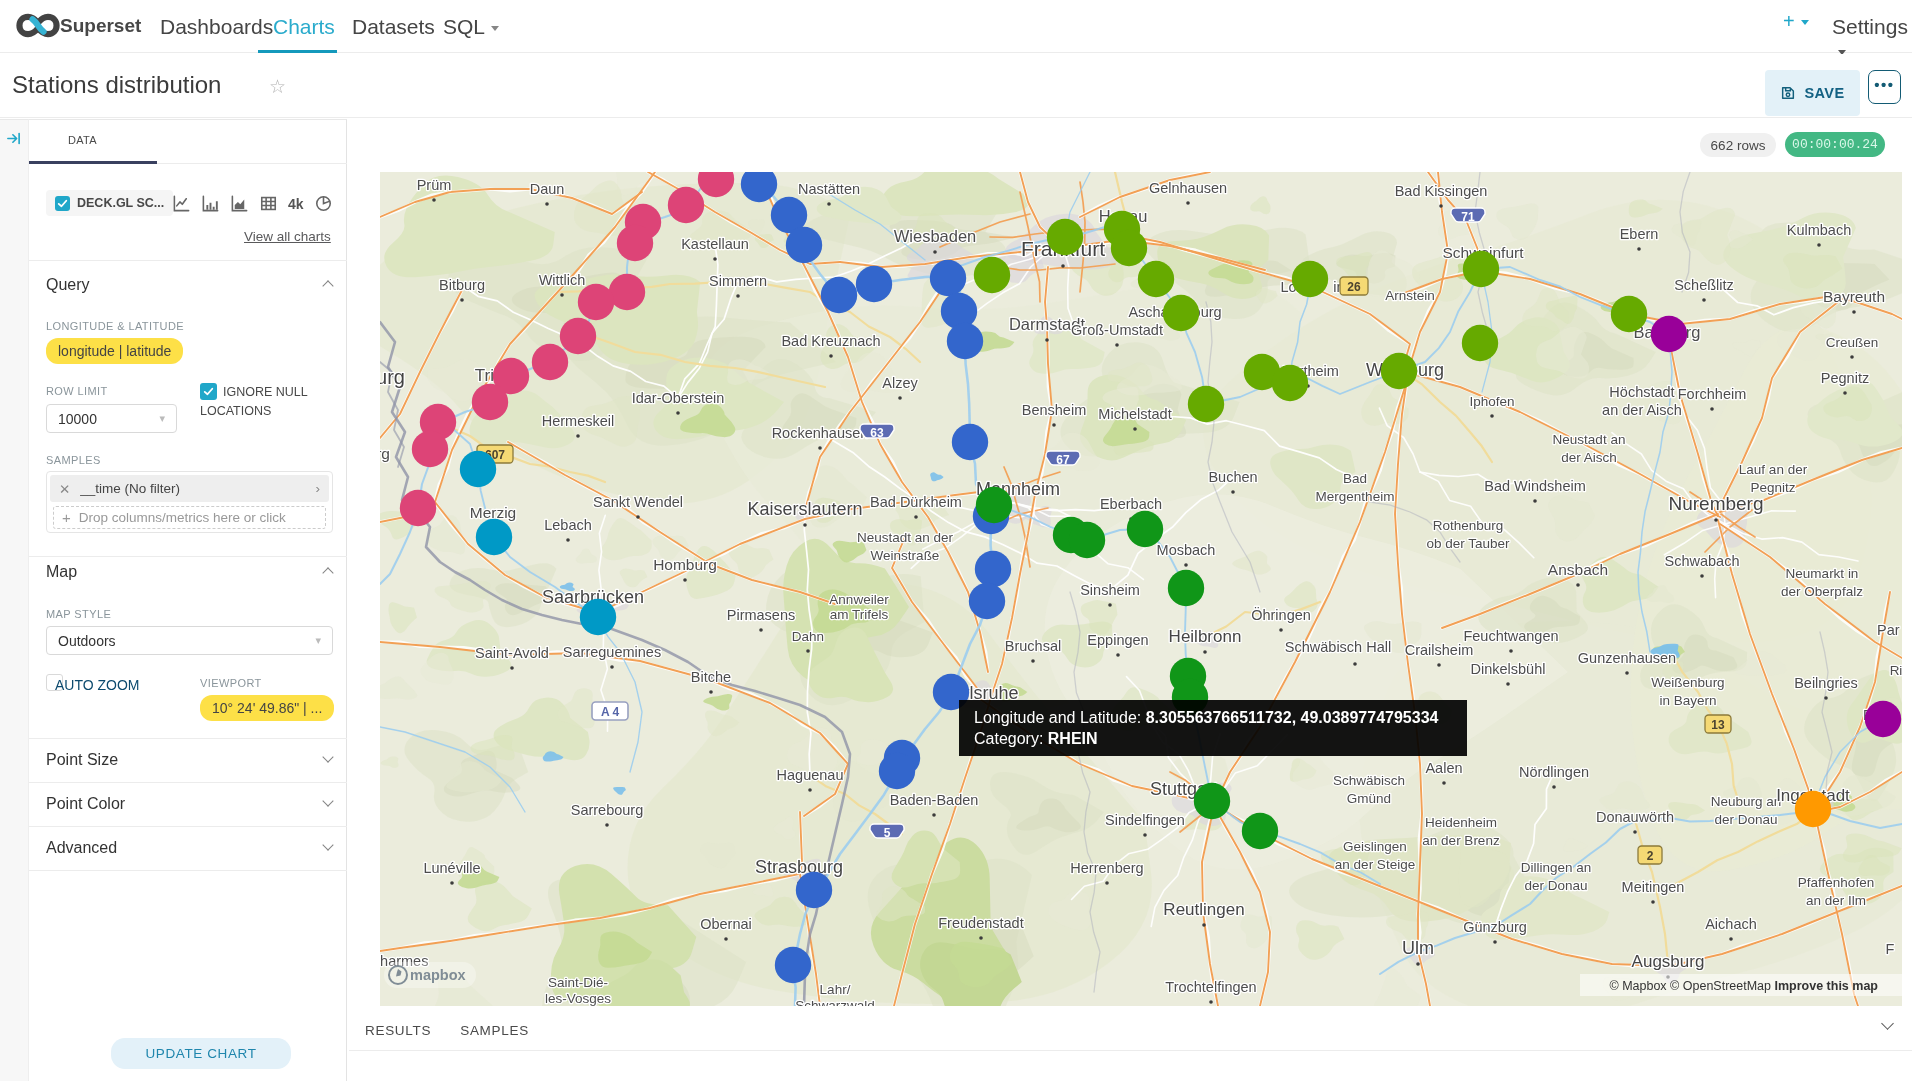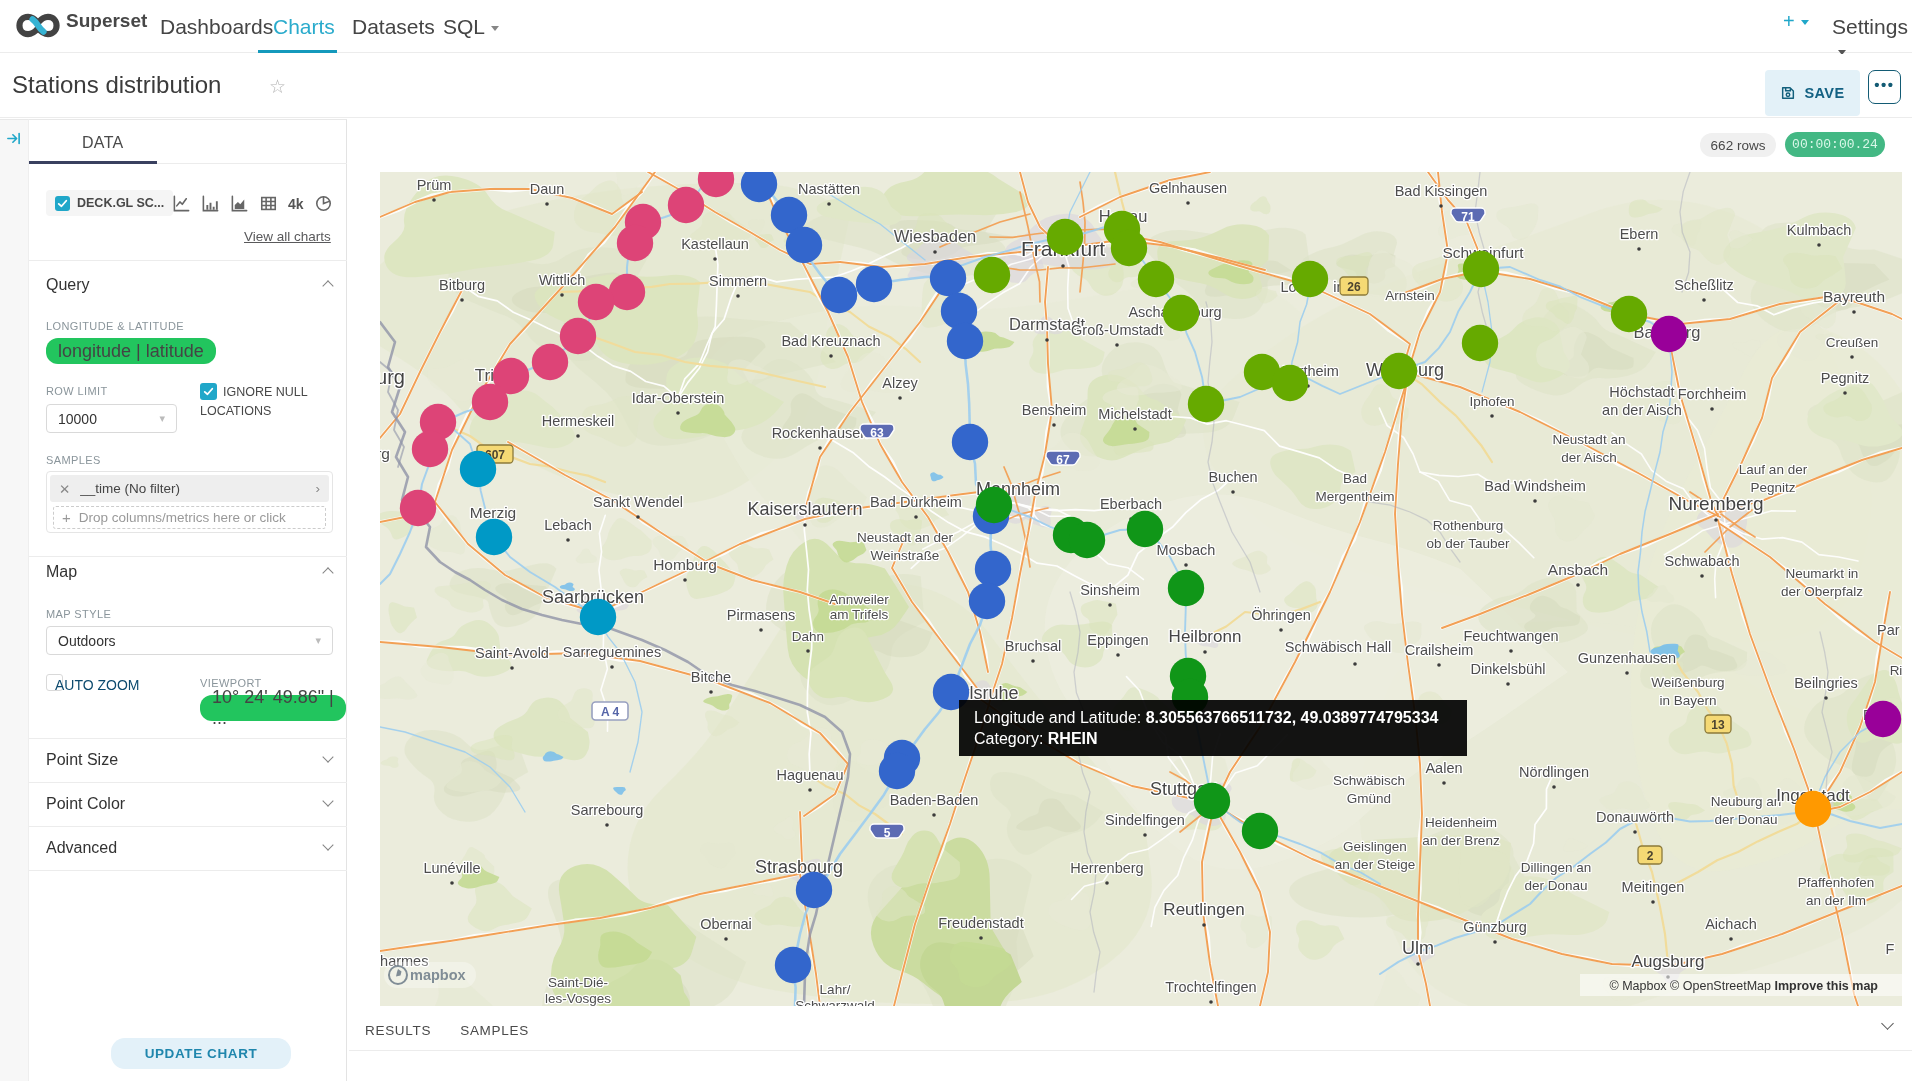--- a/index.html
+++ b/index.html
@@ -1,43 +1,43 @@
 <!DOCTYPE html>
 <html><head><meta charset="utf-8"><title>Superset</title><style>
 *{margin:0;padding:0;box-sizing:border-box}
 body{font-family:"Liberation Sans",sans-serif;width:1912px;height:1081px;overflow:hidden;background:#fff;position:relative;font-size:14px;color:#333}
 .nav{position:absolute;left:0;top:0;width:1912px;height:53px;background:#fff;border-bottom:1px solid #ececec}
-.nav .logo{position:absolute;left:16px;top:10px;display:flex;align-items:flex-start;gap:6px}
+.nav .logo{position:absolute;left:16px;top:10px;display:flex;align-items:center;}
 .nav .brand{font-size:19px;font-weight:700;color:#474747;letter-spacing:0px}
 .navitem{position:absolute;top:15px;font-size:21px;color:#454545}
 .nav .uline{position:absolute;left:258px;top:50px;width:79px;height:3px;background:#1499bc}
 .caret{display:inline-block;width:0;height:0;border-left:4.5px solid transparent;border-right:4.5px solid transparent;border-top:5px solid #868686;margin-left:6px;vertical-align:middle}
 .titlebar{position:absolute;left:0;top:54px;width:1912px;height:64px;background:#fff;border-bottom:1px solid #ececec}
 .title{position:absolute;left:12px;top:17px;font-size:24px;font-weight:400;color:#3b3b3b}
 .star{position:absolute;left:269px;top:21px;font-size:19px;color:#b3b3b3}
 .metapill{position:absolute;left:300px;top:16px;height:32px;background:#f5f5f5;border-radius:5px;display:flex;align-items:center;padding:0 12px;gap:6px;color:#5f5f5f;font-size:13.5px}
 .metapill .sep{width:10px}
 .savebtn{position:absolute;left:1765px;top:16px;width:95px;height:46px;background:#e3f1f8;border-radius:4px;color:#136183;font-weight:700;font-size:14.5px;letter-spacing:0.4px;display:flex;align-items:center;justify-content:center;gap:8px}
 .dots{position:absolute;left:1868px;top:16px;width:33px;height:34px;border:1.6px solid #135b74;border-radius:7px;color:#135b74;text-align:center;line-height:28px;font-size:15px;font-weight:700;letter-spacing:1.5px}
 .rail{position:absolute;left:0;top:119px;width:28px;height:962px;background:#f7f7f7;border-top:1px solid #e8e8e8}
 .panel{position:absolute;left:28px;top:119px;width:319px;height:962px;background:#fff;border-right:1px solid #e3e3e3;border-left:1px solid #eee;border-top:1px solid #e8e8e8}
 .tabrow{position:absolute;left:0;top:0;width:318px;height:44px;border-bottom:1px solid #ececec}
-.tabrow .t{position:absolute;left:53px;top:14px;font-size:16px;color:#4a4a4a;letter-spacing:0.3px}
+.tabrow .t{position:absolute;left:39px;top:14px;font-size:11px;color:#4a4a4a;letter-spacing:0.3px}
 .tabrow .u{position:absolute;left:0px;top:41px;width:128px;height:3px;background:#39405f}
 .sec-h{font-size:16px;color:#333}
 .lblsm{font-size:11px;color:#8a959b;letter-spacing:0.4px;font-weight:400}
-.pill{background:#22c55e;border-radius:12px;font-size:18px;color:#444;display:inline-flex;align-items:center;padding:13px 12px;height:23px}
+.pill{background:#fde047;border-radius:12px;font-size:14px;color:#444;display:inline-flex;align-items:center;padding:13px 12px;height:23px}
 .selectbox{border:1px solid #d9d9d9;border-radius:4px;height:29px;display:flex;align-items:center;padding:0 11px;font-size:14px;color:#333;justify-content:space-between}
 .chev{color:#bbb;font-size:11px}
 .cb{width:17px;height:17px;border-radius:3px;background:#20a7c9;display:inline-flex;align-items:center;justify-content:center}
 .cb.off{background:#fff;border:1.5px solid #d9d9d9}
 .hr{position:absolute;left:0;width:318px;border-top:1px solid #ececec}
 .chevron{position:absolute;width:8px;height:8px;border-right:1.6px solid #848484;border-bottom:1.6px solid #848484}
 .chevron.up{transform:rotate(-135deg)}.chevron.down{transform:rotate(45deg)}
-.updatebtn{position:absolute;left:82px;top:918px;width:180px;height:31px;background:#e3f1f9;border-radius:14px;color:#1f86ad;font-weight:700;font-size:13.5px;letter-spacing:0.6px;display:flex;align-items:center;justify-content:center}
+.updatebtn{position:absolute;left:82px;top:918px;width:180px;height:31px;background:#e3f1f9;border-radius:14px;color:#1f86ad;font-weight:400;font-size:13.5px;letter-spacing:0.6px;display:flex;align-items:center;justify-content:center}
 .rows-pill{position:absolute;left:1700px;top:133px;width:76px;height:24px;background:#f0f0f0;border-radius:12px;font-size:13.5px;color:#484848;display:flex;align-items:center;justify-content:center}
 .timer-pill{position:absolute;left:1785px;top:132px;width:100px;height:25px;background:#43b884;border-radius:13px;font-family:"Liberation Mono",monospace;font-size:13px;color:#d9f7e8;display:flex;align-items:center;justify-content:center}
 .maparea{position:absolute;left:380px;top:172px;width:1522px;height:834px;overflow:hidden}
 .tabs2{position:absolute;left:365px;top:1023px;font-size:13.5px;color:#4a4a4a;letter-spacing:0.7px}
 .tabs2 span{margin-right:29px}
 .hr2{position:absolute;left:349px;top:1050px;width:1563px;border-top:1px solid #ececec}
 .collapse2{position:absolute;left:1883px;top:1019px;width:9px;height:9px;border-right:1.8px solid #565656;border-bottom:1.8px solid #565656;transform:rotate(45deg)}
 </style></head>
 <body>
 <div class="nav">

